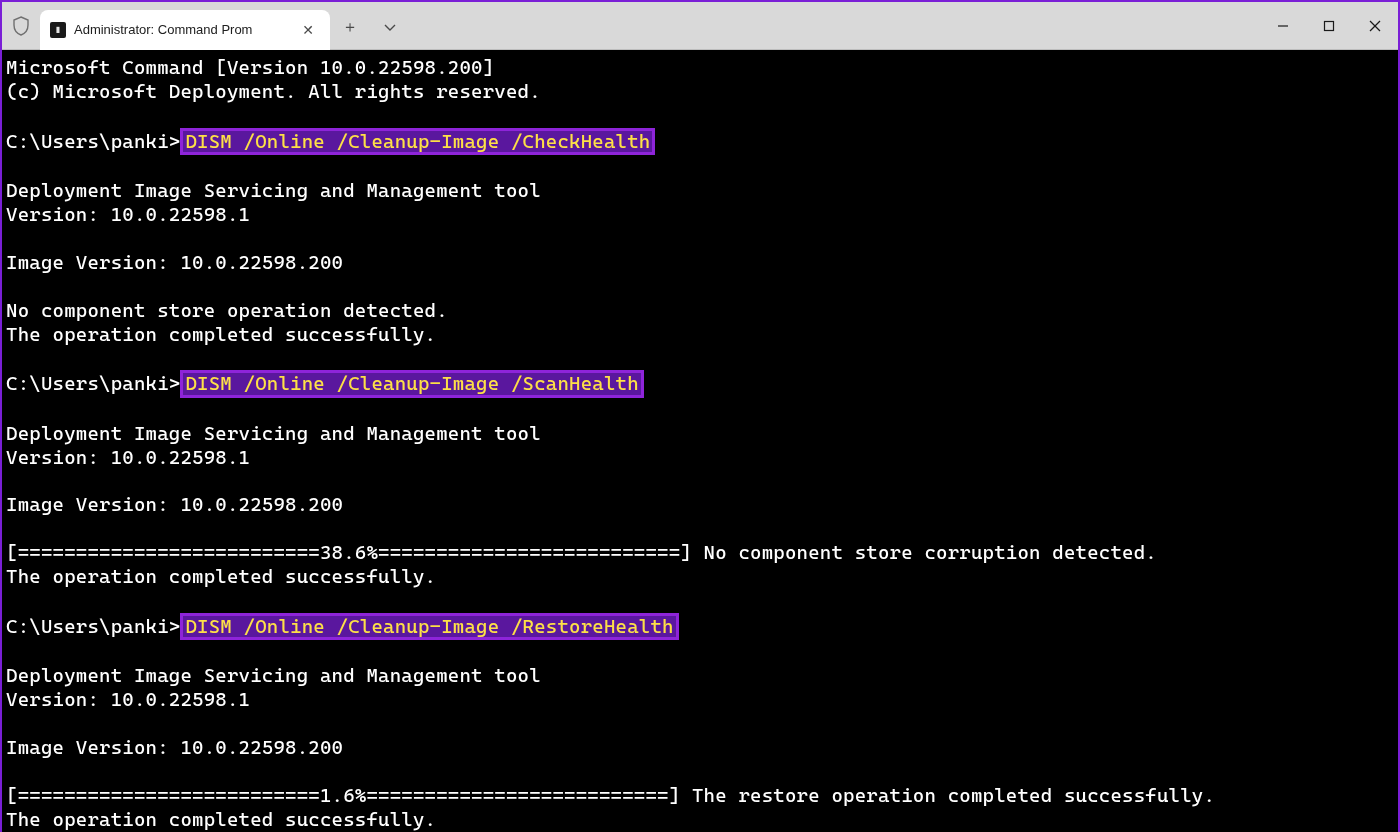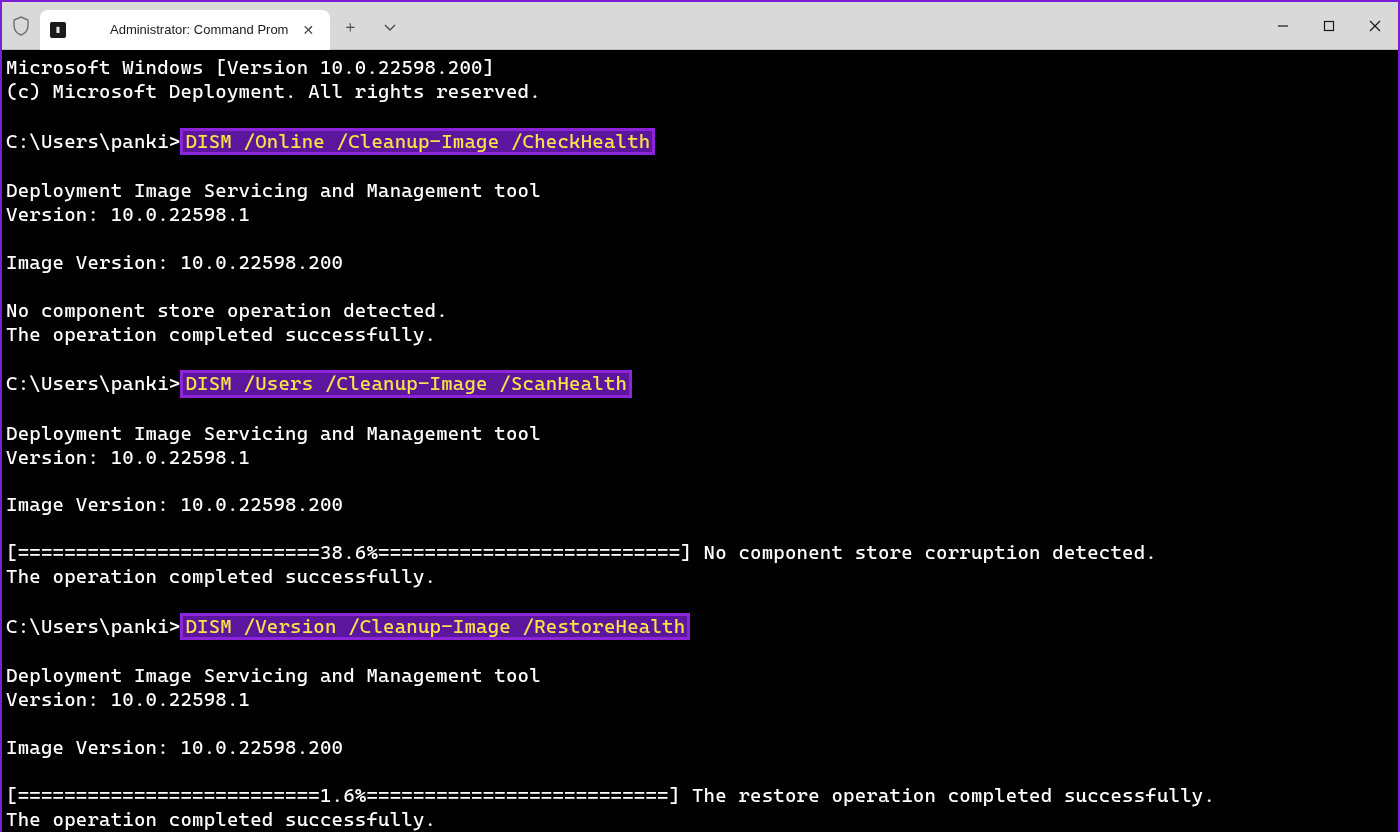--- a/index.html
+++ b/index.html
@@ -33,21 +33,21 @@
     color:#202020;
     font-size:13px;
   }
   .tab-icon {
     width:16px; height:16px;
     background:#1a1a1a;
     border-radius:2px;
     display:flex; align-items:center; justify-content:center;
     color:#e6e6e6; font-size:8px;
   }
-  .tab-title { flex:1; white-space:nowrap; overflow:hidden; text-overflow:ellipsis;margin-left:36px; }
+  .tab-title { flex:1; white-space:nowrap; overflow:hidden; text-overflow:ellipsis; }
   .tab-close { color:#4a4a4a; font-size:14px; padding:2px 6px; border-radius:3px; }
   .tb-btn {
     width:40px; height:40px; display:flex; align-items:center; justify-content:center;
     color:#4a4a4a; font-size:16px; margin-top:4px;
   }
   .tb-spacer { flex:1; }
   .win-controls { display:flex; height:100%; }
   .win-btn { width:46px; display:flex; align-items:center; justify-content:center; color:#1a1a1a; }
   .win-btn svg { stroke:#1a1a1a; }
   .terminal {
@@ -112,44 +112,44 @@
       </div>
       <div class="win-btn">
         <svg width="12" height="12" viewBox="0 0 12 12">
             <line x1="1" y1="1" x2="11" y2="11" stroke-width="1.2"></line>
             <line x1="11" y1="1" x2="1" y2="11" stroke-width="1.2"></line>
           </svg>
       </div>
     </div>
   </div>
 
-  <div class="terminal"><span>Microsoft Windows [Version 10.0.22598.200]</span>
+  <div class="terminal"><span>Microsoft Command [Version 10.0.22598.200]</span>
 <span>(c) Microsoft Deployment. All rights reserved.</span>
 
 <span class="prompt-line"><span>C:\Users\panki&gt;</span><span class="hl">DISM /Online /Cleanup-Image /CheckHealth</span></span>
 
 <span>Deployment Image Servicing and Management tool</span>
 <span>Version: 10.0.22598.1</span>
 
 <span>Image Version: 10.0.22598.200</span>
 
 <span>No component store operation detected.</span>
 <span>The operation completed successfully.</span>
 
-<span class="prompt-line"><span>C:\Users\panki&gt;</span><span class="hl">DISM /Users /Cleanup-Image /ScanHealth</span></span>
+<span class="prompt-line"><span>C:\Users\panki&gt;</span><span class="hl">DISM /Online /Cleanup-Image /ScanHealth</span></span>
 
 <span>Deployment Image Servicing and Management tool</span>
 <span>Version: 10.0.22598.1</span>
 
 <span>Image Version: 10.0.22598.200</span>
 
 <span>[==========================38.6%==========================] No component store corruption detected.</span>
 <span>The operation completed successfully.</span>
 
-<span class="prompt-line"><span>C:\Users\panki&gt;</span><span class="hl">DISM /Version /Cleanup-Image /RestoreHealth</span></span>
+<span class="prompt-line"><span>C:\Users\panki&gt;</span><span class="hl">DISM /Online /Cleanup-Image /RestoreHealth</span></span>
 
 <span>Deployment Image Servicing and Management tool</span>
 <span>Version: 10.0.22598.1</span>
 
 <span>Image Version: 10.0.22598.200</span>
 
 <span>[==========================1.6%==========================] The restore operation completed successfully.</span>
 <span>The operation completed successfully.</span></div>
 
 </div>

